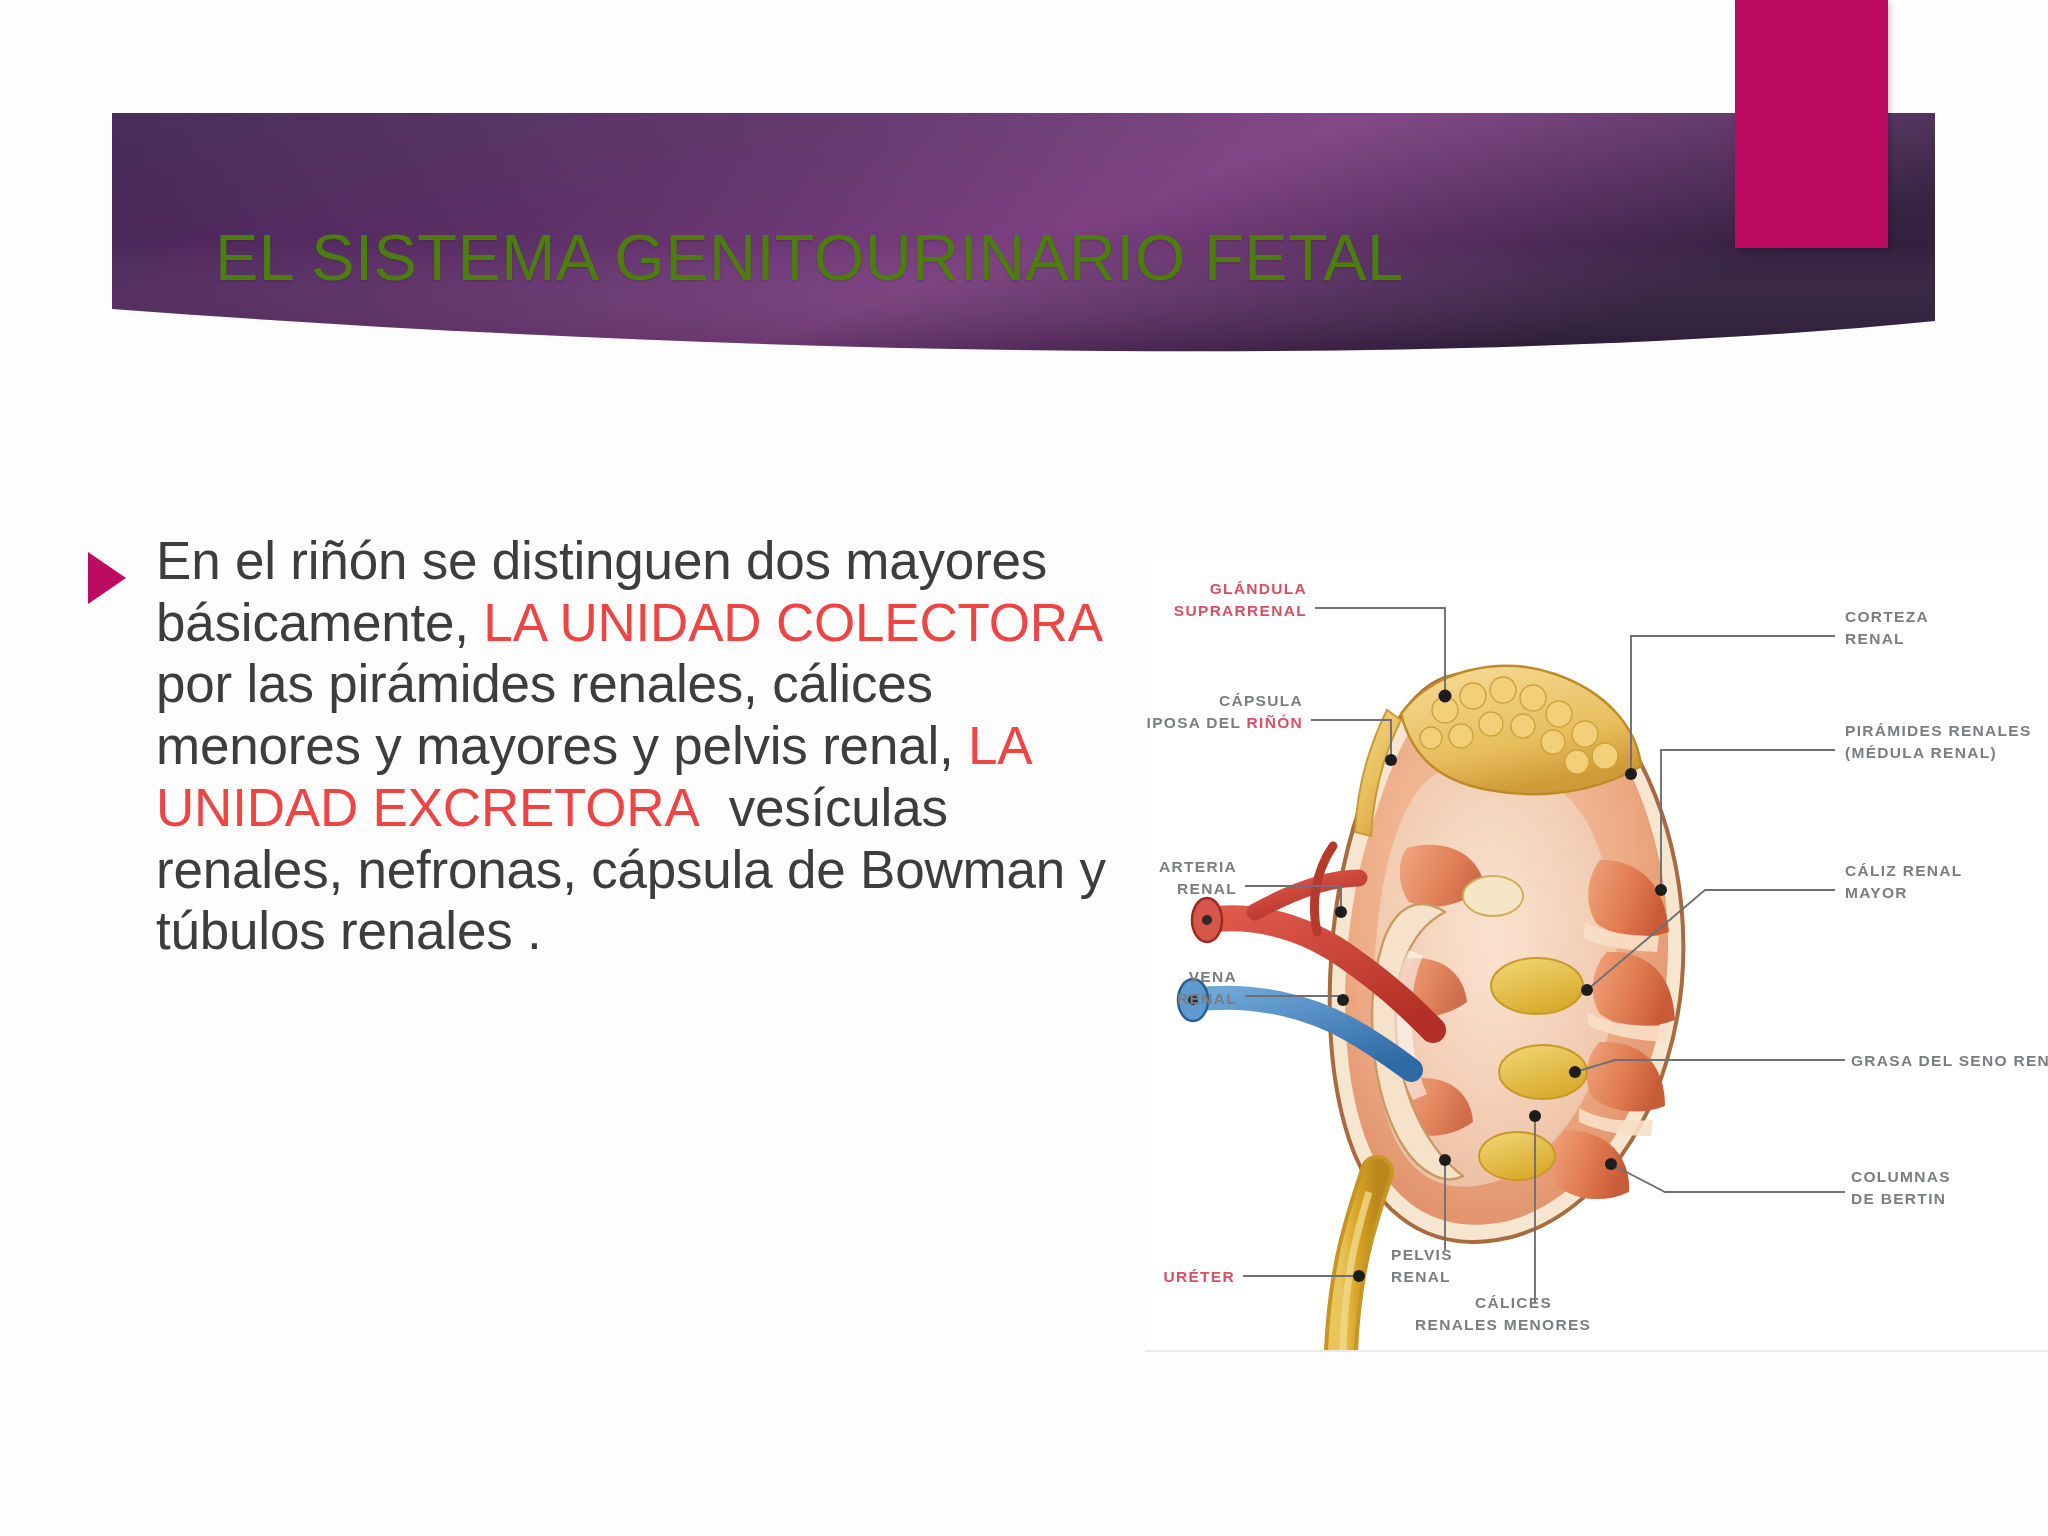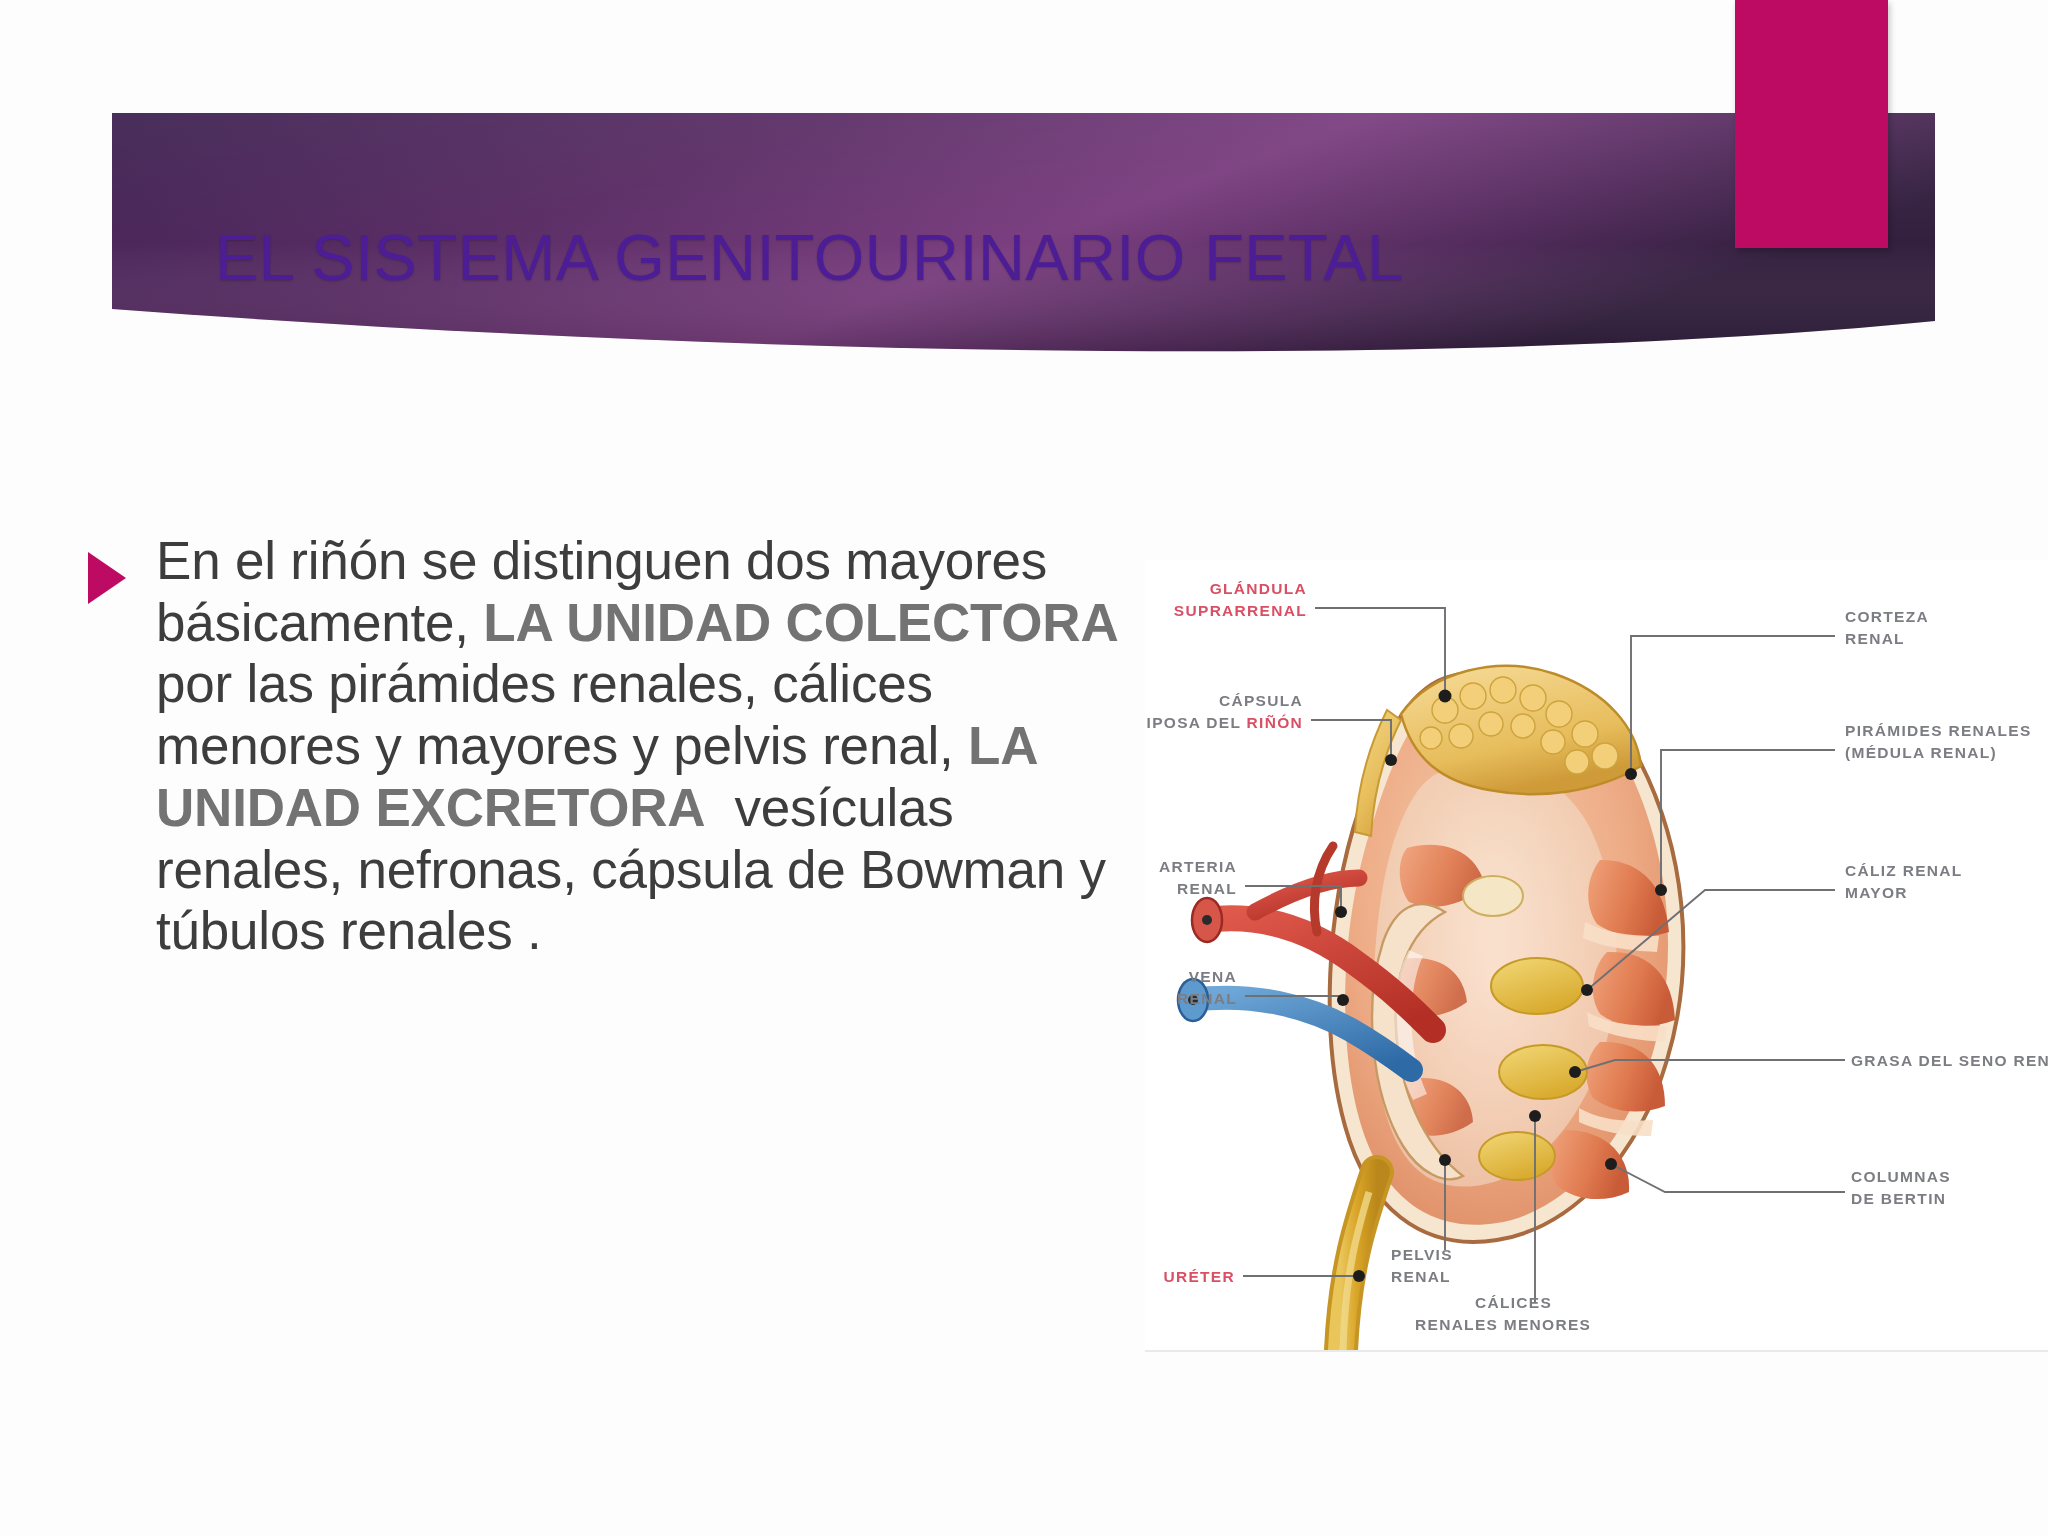--- a/index.html
+++ b/index.html
@@ -38,21 +38,21 @@
   }
 
   #slide-title {
     position: absolute;
     left: 215px;
     top: 225px;
     width: 1400px;
     font-size: 65px;
     line-height: 1.0;
     letter-spacing: 0.4px;
-    color: #4c1d95;
+    color: #4d7c0f;
     font-weight: 400;
     white-space: nowrap;
     text-shadow: 0 1px 2px rgba(0,0,0,0.18);
   }
 
   
   #pink-accent {
     position: absolute;
     left: 1735px;
     top: 0px;
@@ -83,22 +83,22 @@
   }
   #bullet-text {
     flex: 1 1 auto;
     margin-left: 30px;
     font-size: 53px;
     line-height: 1.165;
     color: #3d3d3d;
     letter-spacing: -0.2px;
   }
   #bullet-text b {
-    font-weight: 700;
-    color: #737373;
+    font-weight: 400;
+    color: #ef4444;
   }
 
   
   #figure-panel {
     position: absolute;
     left: 1145px;
     top: 560px;
     width: 905px;
     height: 790px;
     background: #ffffff;

